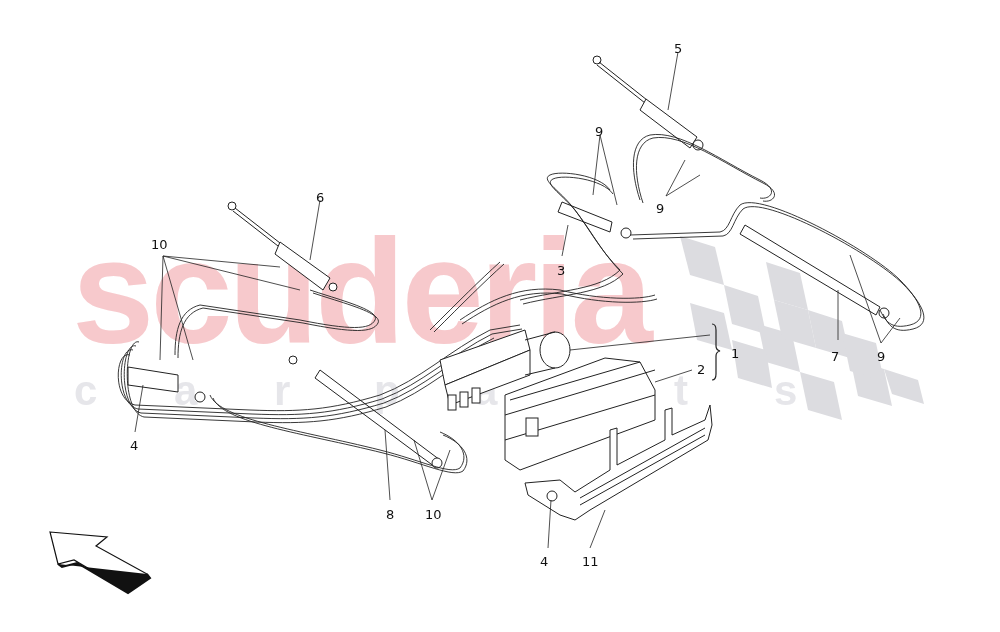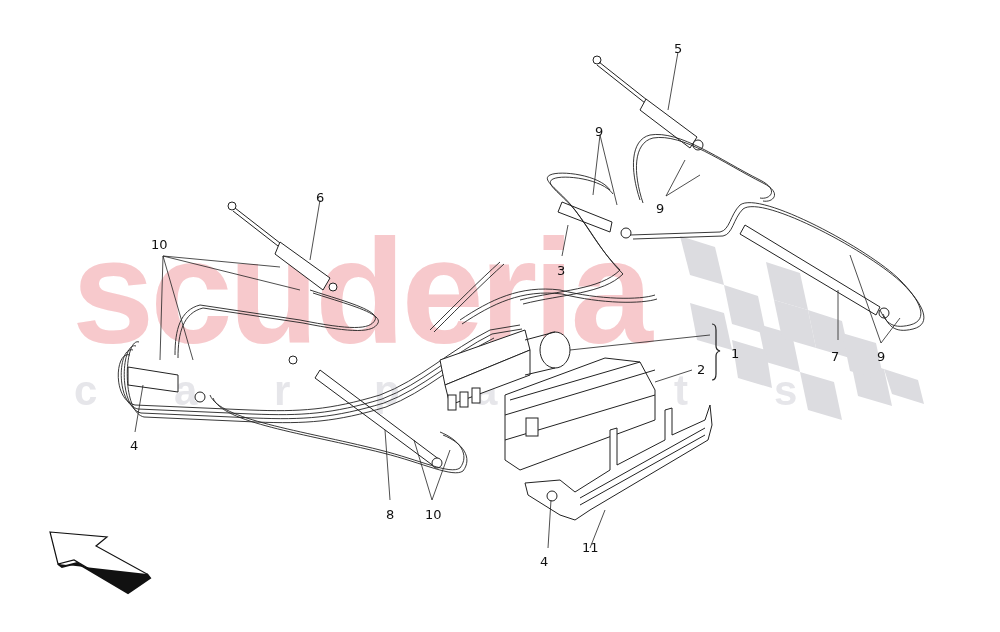--- a/index.html
+++ b/index.html
@@ -163,15 +163,15 @@
   <div class="callout" style="left:130px;top:439px;">4</div>
   <div class="callout" style="left:674px;top:42px;">5</div>
   <div class="callout" style="left:316px;top:191px;">6</div>
   <div class="callout" style="left:831px;top:350px;">7</div>
   <div class="callout" style="left:386px;top:508px;">8</div>
   <div class="callout" style="left:595px;top:125px;">9</div>
   <div class="callout" style="left:656px;top:202px;">9</div>
   <div class="callout" style="left:877px;top:350px;">9</div>
   <div class="callout" style="left:151px;top:238px;">10</div>
   <div class="callout" style="left:425px;top:508px;">10</div>
-  <div class="callout" style="left:582px;top:541px;">11</div>
+  <div class="callout" style="left:582px;top:555px;">11</div>
   <div class="callout" style="left:540px;top:555px;">4</div>
 </div>
 
 </body></html>

